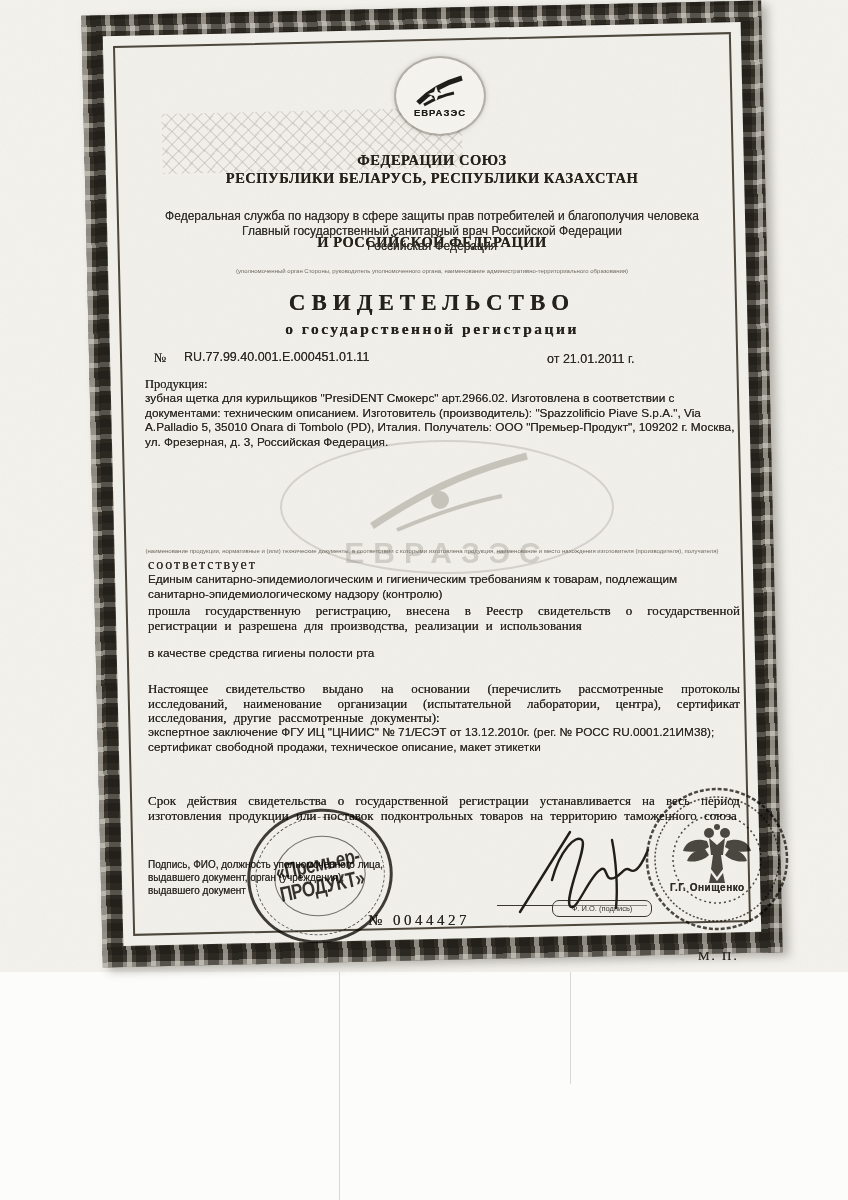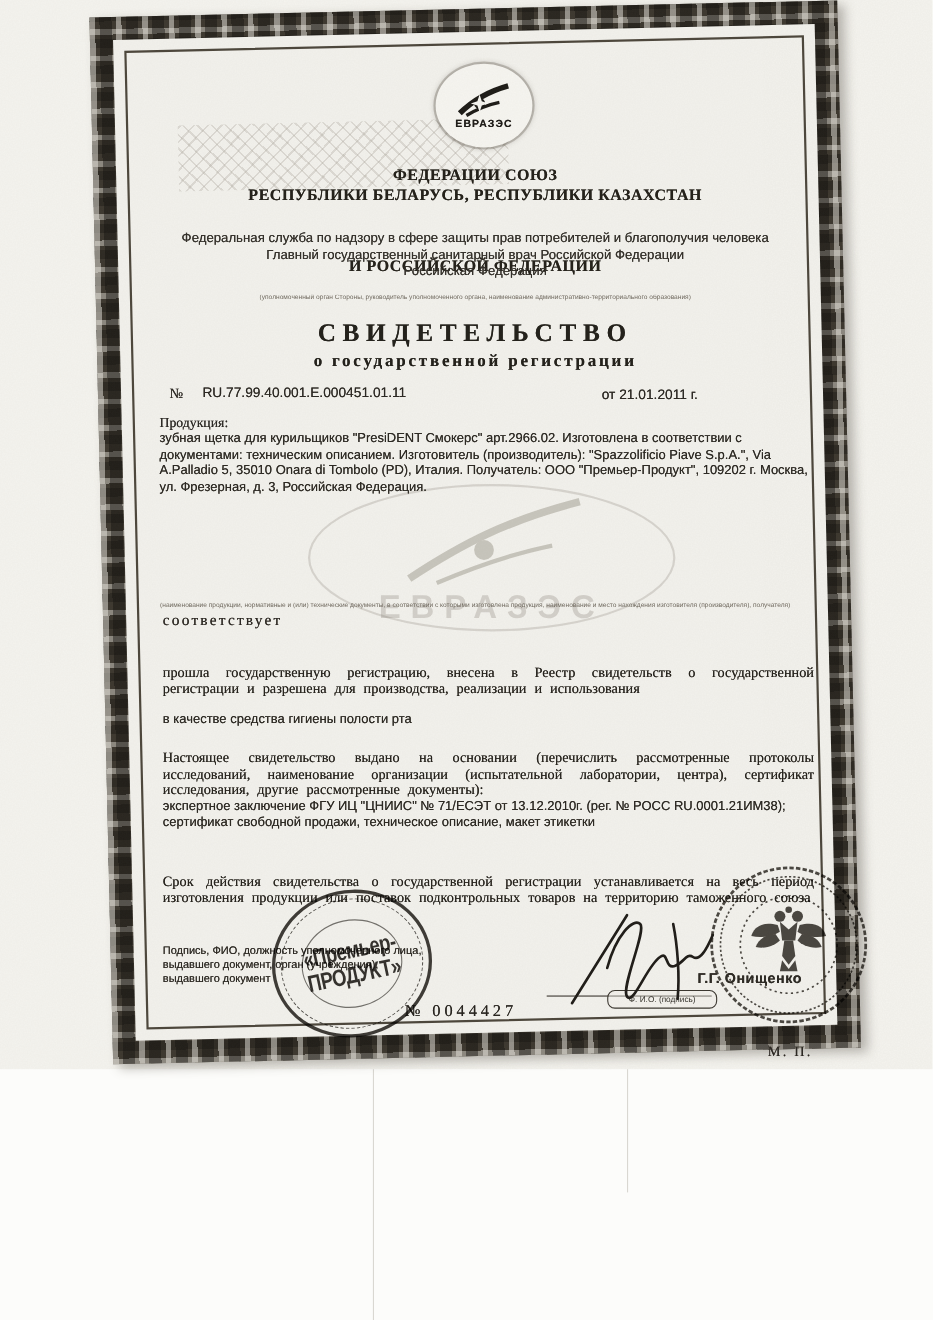--- a/index.html
+++ b/index.html
@@ -62,21 +62,21 @@
 
   
   .sig-captions{position:absolute;left:56px;top:850px;width:300px;font-size:10px;line-height:13px;color:#2c2923;z-index:2;}
   .blank-number{position:absolute;left:276px;top:892px;font-family:"Liberation Serif",serif;
       font-size:15px;letter-spacing:3.5px;color:#26231e;z-index:2;margin-top:12px;}
   .sig-line{position:absolute;left:405px;top:897px;width:150px;border-top:1.5px solid #3a362f;z-index:2;}
   .sig-label-box{position:absolute;left:460px;top:892px;width:98px;height:15px;border:1.5px solid #3a362f;
       border-radius:7px;display:flex;align-items:center;justify-content:center;
       font-size:7.5px;color:#33302a;z-index:4;background:rgba(242,241,236,.4);}
   .signature{position:absolute;left:420px;top:812px;width:160px;height:100px;z-index:5;}
-  .official-name{position:absolute;left:542px;top:874px;width:140px;font-size:13px;font-weight:bold;
+  .official-name{position:absolute;left:578px;top:874px;width:140px;font-size:10px;font-weight:bold;
       color:#2c2923;z-index:5;letter-spacing:.5px;}
   .mp{position:absolute;left:606px;top:940px;font-family:"Liberation Serif",serif;font-size:13px;
       letter-spacing:2px;color:#2a2722;z-index:5;}
 
   .stamp-premier{position:absolute;left:155px;top:801px;width:140px;height:128px;border-radius:50%;
       border:3px solid rgba(30,27,22,.85);transform:rotate(-12deg);z-index:4;mix-blend-mode:multiply;
       display:flex;align-items:center;justify-content:center;}
   .stamp-premier .ring1{position:absolute;inset:5px;border-radius:50%;border:1.5px dashed rgba(30,27,22,.7);}
   .stamp-premier .ring2{position:absolute;inset:24px;border-radius:50%;border:1.5px solid rgba(30,27,22,.6);}
   .stamp-premier .ctext{font-weight:bold;font-size:17px;line-height:18px;text-align:center;
@@ -138,20 +138,21 @@
       <svg class="wm-swoosh" viewBox="0 0 190 90">
         <path d="M20 78 C70 45, 110 25, 175 8" stroke="#7a7464" stroke-width="7" fill="none"></path>
         <path d="M45 82 C85 65, 115 55, 150 48" stroke="#7a7464" stroke-width="4" fill="none"></path>
         <circle cx="88" cy="52" r="9" fill="#7a7464"></circle>
       </svg>
       <div class="wm-text">ЕВРАЗЭС</div>
     </div>
 
     <div class="footnote" style="top:540px;">(наименование продукции, нормативные и (или) технические документы, в соответствии с которыми изготовлена продукция, наименование и место нахождения изготовителя (производителя), получателя)</div>
     <div class="block serif blur" style="left:56px;top:549px;font-size:14px;letter-spacing:2px;color:#2b2722;">соответствует</div>
+    <div class="block p-sans blur" style="left:56px;top:564px;width:592px;">Единым санитарно-эпидемиологическим и гигиеническим требованиям к товарам, подлежащим санитарно-эпидемиологическому надзору (контролю)</div>
 
     <div class="block p-serif just blur" style="left:56px;top:596px;width:592px;">прошла государственную регистрацию, внесена в Реестр свидетельств о государственной регистрации и разрешена для производства, реализации и использования</div>
     <div class="block p-sans blur" style="left:56px;top:638px;width:592px;">в качестве средства гигиены полости рта</div>
 
     <div class="block p-serif just blur" style="left:56px;top:674px;width:592px;">Настоящее свидетельство выдано на основании (перечислить рассмотренные протоколы исследований, наименование организации (испытательной лаборатории, центра), сертификат исследования, другие рассмотренные документы):</div>
     <div class="block p-sans blur" style="left:56px;top:717px;width:592px;">экспертное заключение ФГУ ИЦ "ЦНИИС" № 71/ЕСЭТ от 13.12.2010г. (рег. № РОСС RU.0001.21ИМ38); сертификат свободной продажи, техническое описание, макет этикетки</div>
 
     <div class="block p-serif just blur" style="left:56px;top:786px;width:592px;">Срок действия свидетельства о государственной регистрации устанавливается на весь период изготовления продукции или поставок подконтрольных товаров на территорию таможенного союза</div>
 
     <div class="sig-captions blur">

